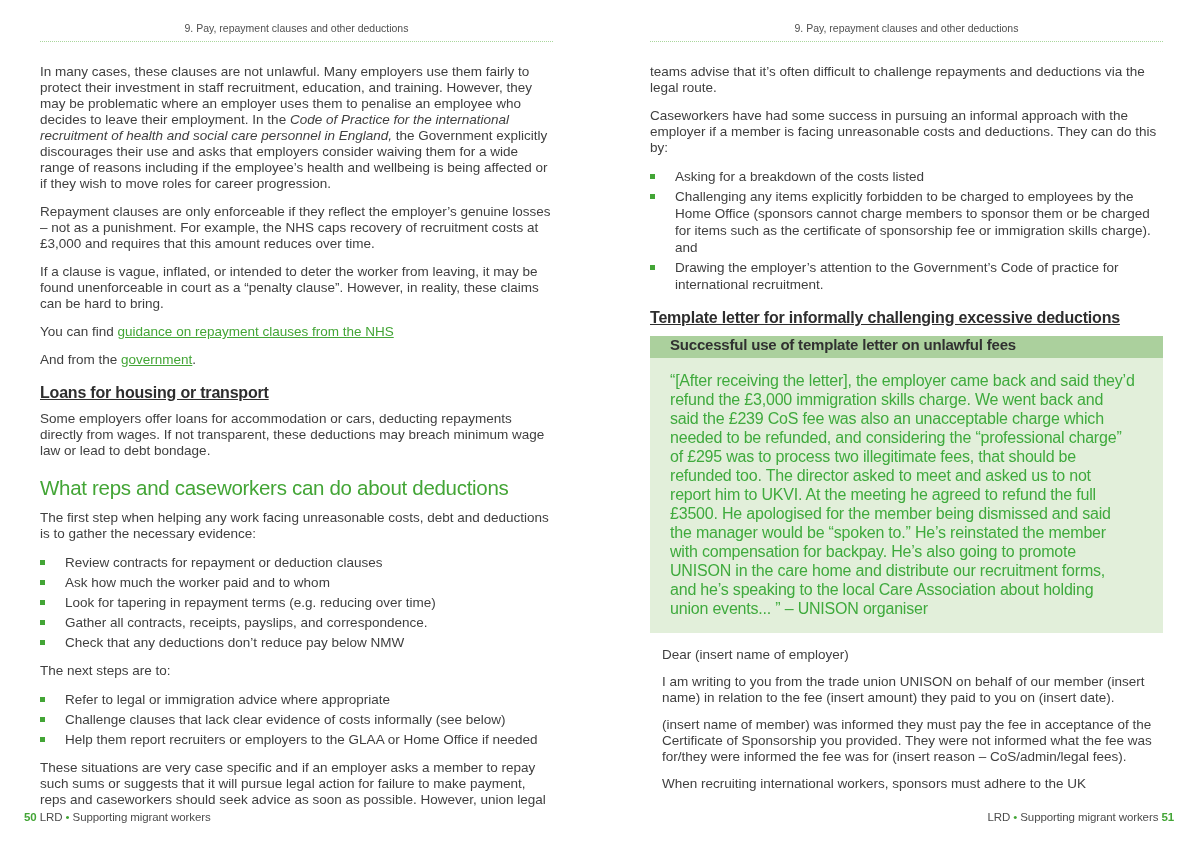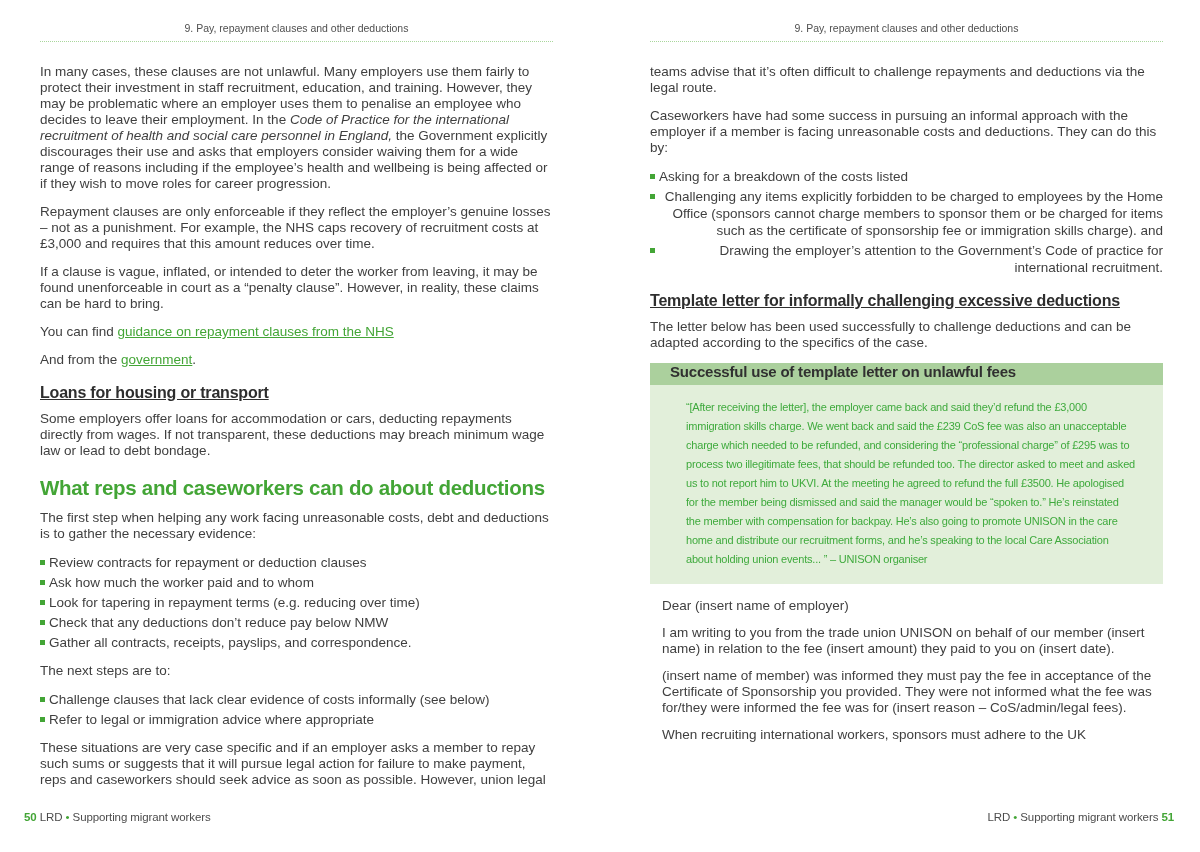--- a/index.html
+++ b/index.html
@@ -52,58 +52,57 @@
   h3.sub-head{
     font-size:16px;
     font-weight:bold;
     color:#2e2e2e;
     letter-spacing:-0.2px;
     margin:16px 0 9px;
     text-decoration:underline;
   }
   h2.green-head{
     font-size:20.5px;
-    font-weight:bold;
+    font-weight:normal;
     color:var(--accent);
     letter-spacing:-0.3px;
     margin:17px 0 10px;
     line-height:24px;
   }
   ul.sq-list{
     list-style:none;
     margin:0 0 12px;
   }
   ul.sq-list li{
     display:flex;
-    gap:4px;
+    gap:20px;
     font-size:13.5px;
     line-height:17px;
     margin-bottom:3px;
-    text-align:right;
   }
   .sq{
     flex:0 0 auto;
     width:5px;height:5px;
     background:var(--accent);
     margin-top:6px;
   }
   .quote-box{margin:8px 0 14px;}
   .quote-box-header{
     background:var(--box-head);
     padding:0 20px 5px;
     font-size:15px;
     font-weight:bold;
     color:#303030;
     letter-spacing:-0.2px;
   }
   .quote-box-body{
     background:var(--box-body);
-    padding:13px 28px 15px 36px;
+    padding:13px 28px 15px 20px;
     color:var(--quote);
-    font-size:11px;
+    font-size:16px;
     line-height:19px;
     letter-spacing:-0.2px;
   }
   .letter p.body{margin-left:12px;margin-bottom:11px;}
   .page-footer{
     position:absolute;
     bottom:29px;
     font-size:11.5px;
     color:#4c4c4c;
     letter-spacing:-0.1px;
@@ -148,38 +147,42 @@
       <li>
           <span class="sq"></span>
           <span>Ask how much the worker paid and to whom</span>
         </li>
       <li>
           <span class="sq"></span>
           <span>Look for tapering in repayment terms (e.g. reducing over time)</span>
         </li>
       <li>
           <span class="sq"></span>
+          <span>Gather all contracts, receipts, payslips, and correspondence.</span>
+        </li>
+      <li>
+          <span class="sq"></span>
           <span>Check that any deductions don’t reduce pay below NMW</span>
         </li>
-      <li>
-          <span class="sq"></span>
-          <span>Gather all contracts, receipts, payslips, and correspondence.</span>
-        </li>
     </ul>
 
     <p class="body">The next steps are to:</p>
 
     <ul class="sq-list">
       <li>
           <span class="sq"></span>
+          <span>Refer to legal or immigration advice where appropriate</span>
+        </li>
+      <li>
+          <span class="sq"></span>
           <span>Challenge clauses that lack clear evidence of costs informally (see below)</span>
         </li>
       <li>
           <span class="sq"></span>
-          <span>Refer to legal or immigration advice where appropriate</span>
+          <span>Help them report recruiters or employers to the GLAA or Home Office if needed</span>
         </li>
     </ul>
 
     <p class="body">These situations are very case specific and if an employer asks a member to repay such sums or suggests that it will pursue legal action for failure to make payment, reps and caseworkers should seek advice as soon as possible. However, union legal</p>
   </section>
 
   <section class="page">
     <header>
       <div class="running-head">9. Pay, repayment clauses and other deductions</div>
       <div class="dotted-rule"></div>
@@ -197,21 +200,20 @@
           <span class="sq"></span>
           <span>Challenging any items explicitly forbidden to be charged to employees by the Home Office (sponsors cannot charge members to sponsor them or be charged for items such as the certificate of sponsorship fee or immigration skills charge). and</span>
         </li>
       <li>
           <span class="sq"></span>
           <span>Drawing the employer’s attention to the Government’s Code of practice for international recruitment.</span>
         </li>
     </ul>
 
     <h3 class="sub-head">Template letter for informally challenging excessive deductions</h3>
-    <p class="body">The letter below has been used successfully to challenge deductions and can be adapted according to the specifics of the case.</p>
 
     <div class="quote-box">
       <div class="quote-box-header">Successful use of template letter on unlawful fees</div>
       <div class="quote-box-body">“[After receiving the letter], the employer came back and said they’d refund the £3,000 immigration skills charge. We went back and said the £239 CoS fee was also an unacceptable charge which needed to be refunded, and considering the “professional charge” of £295 was to process two illegitimate fees, that should be refunded too. The director asked to meet and asked us to not report him to UKVI. At the meeting he agreed to refund the full £3500. He apologised for the member being dismissed and said the manager would be “spoken to.” He’s reinstated the member with compensation for backpay. He’s also going to promote UNISON in the care home and distribute our recruitment forms, and he’s speaking to the local Care Association about holding union events... ” – UNISON organiser</div>
     </div>
 
     <div class="letter">
       <p class="body">Dear (insert name of employer)</p>
       <p class="body">I am writing to you from the trade union UNISON on behalf of our member (insert name) in relation to the fee (insert amount) they paid to you on (insert date).</p>
       <p class="body">(insert name of member) was informed they must pay the fee in acceptance of the Certificate of Sponsorship you provided. They were not informed what the fee was for/they were informed the fee was for (insert reason – CoS/admin/legal fees).</p>

